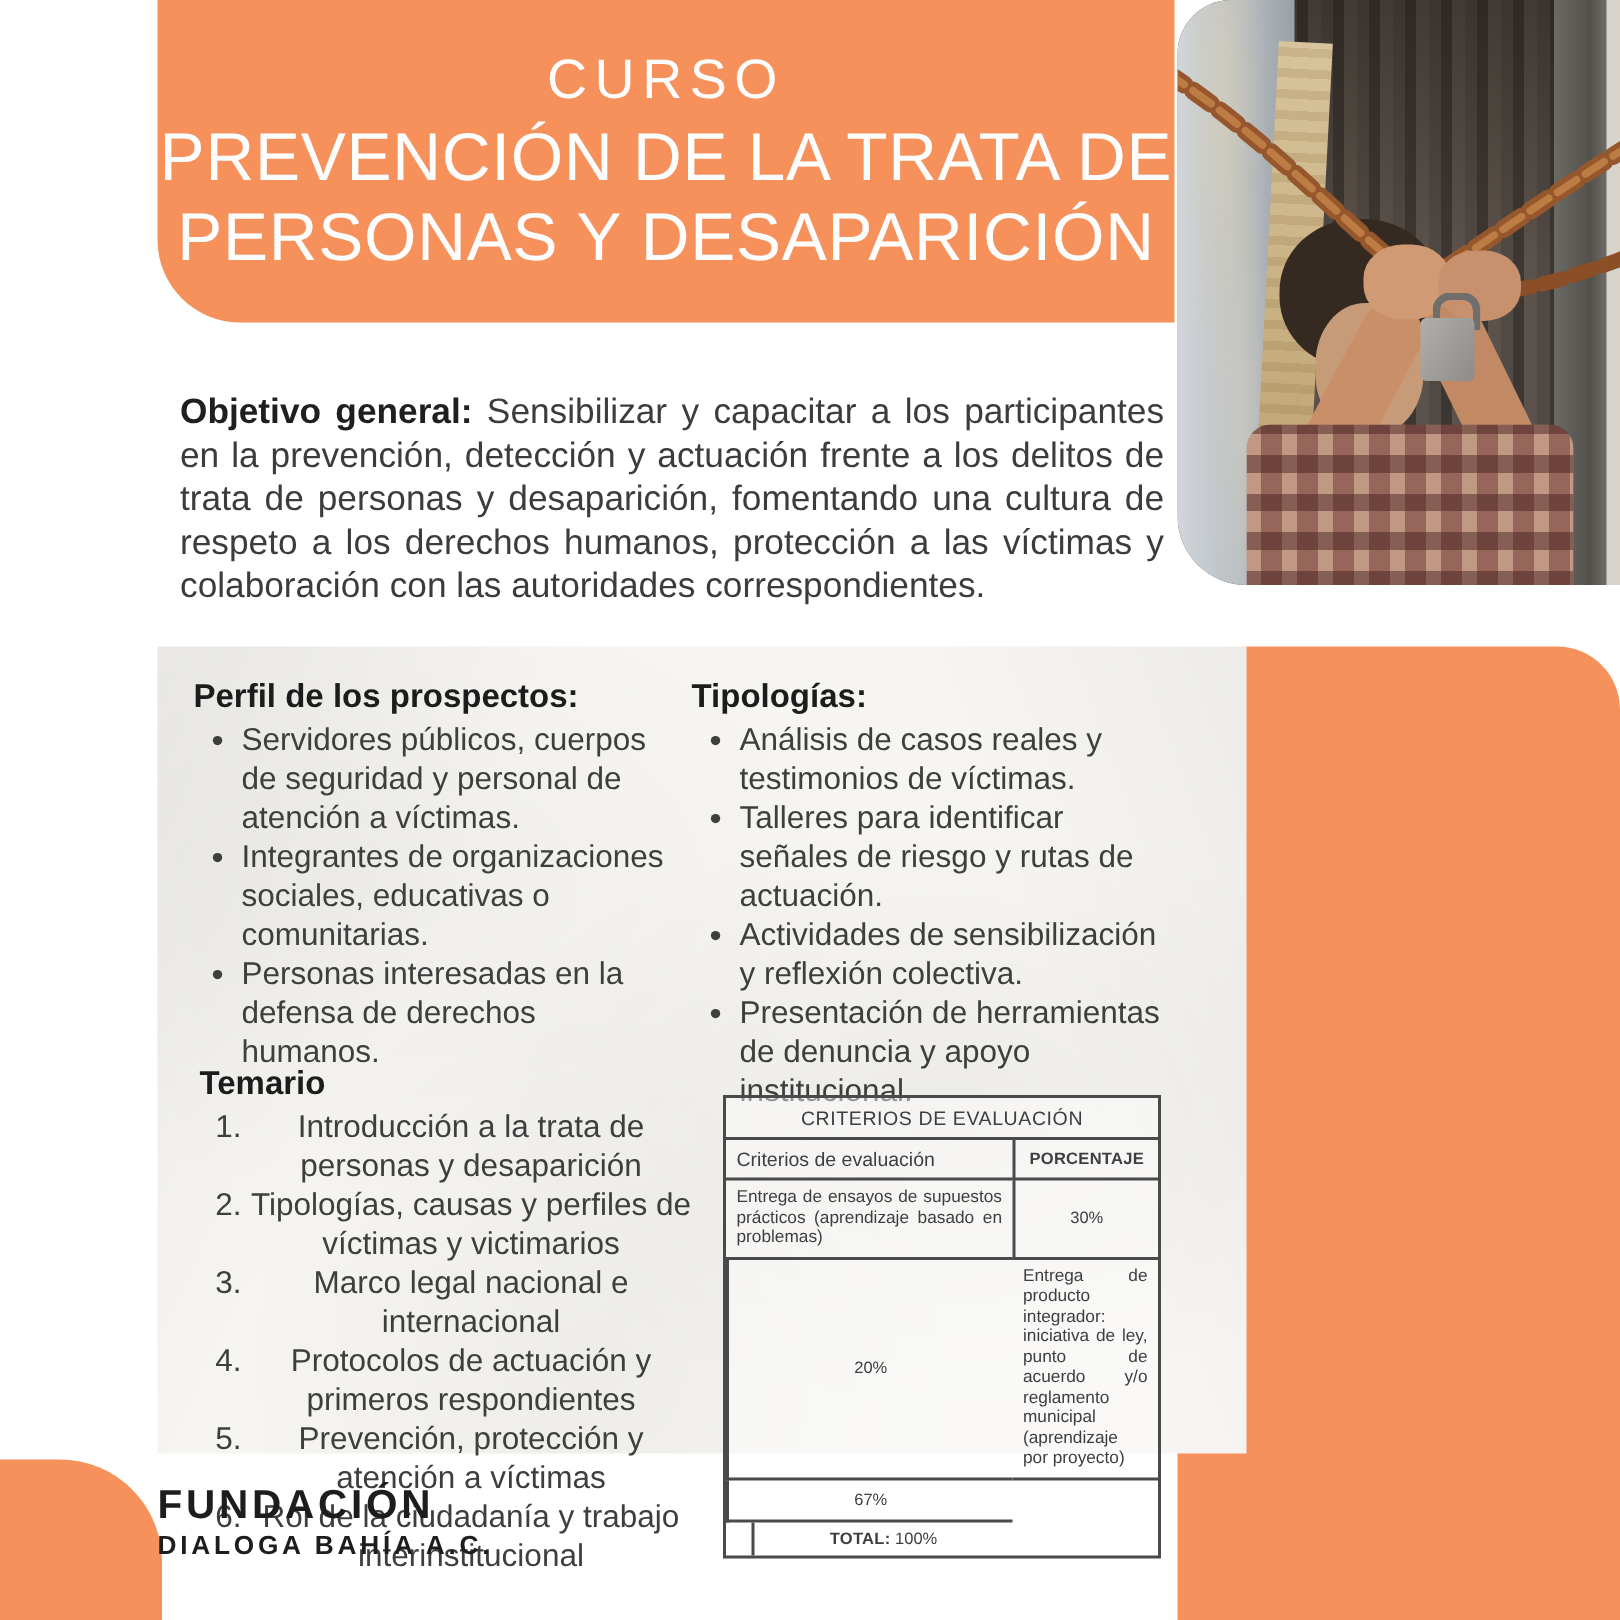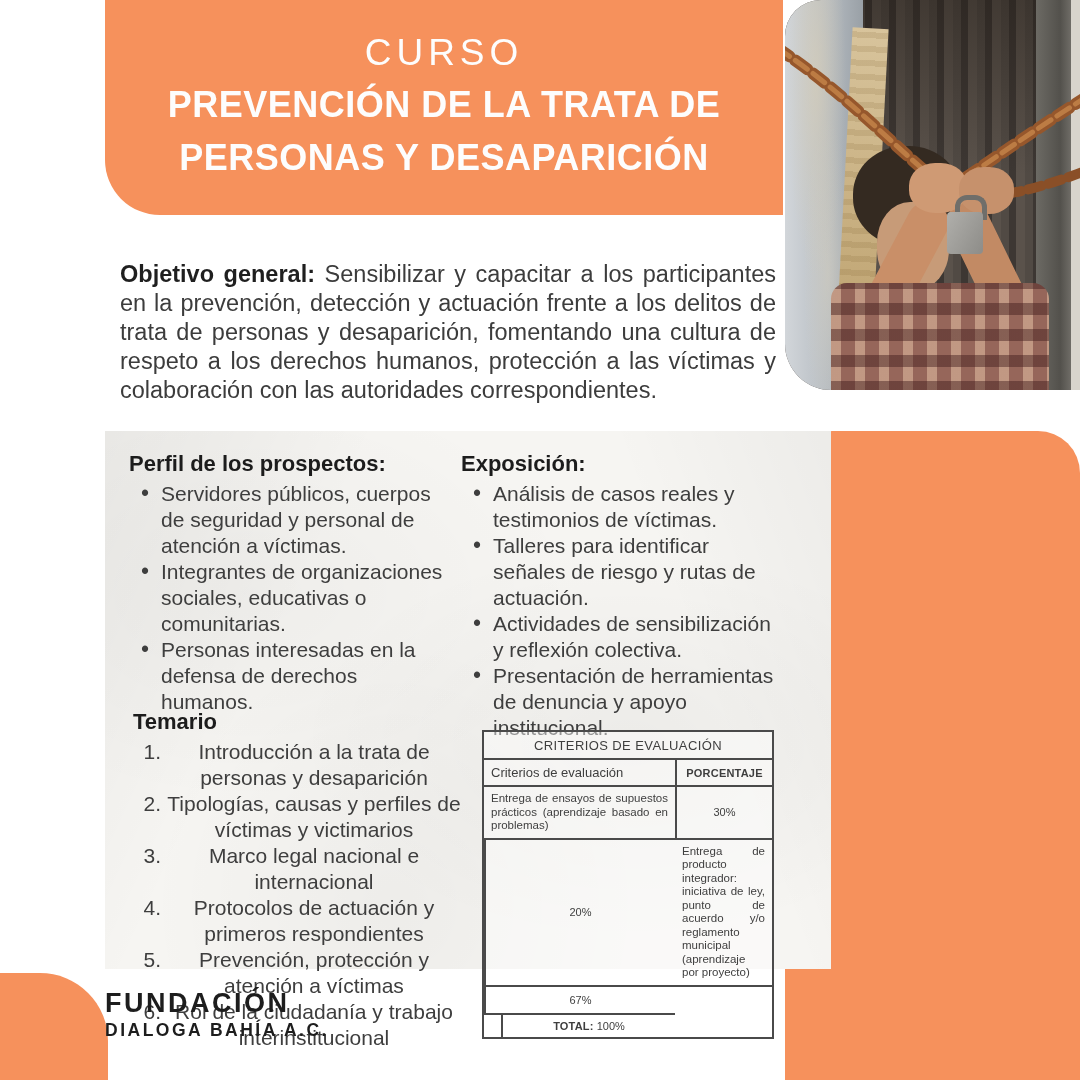--- a/index.html
+++ b/index.html
@@ -12,21 +12,21 @@
   
   .banner{
     position:absolute;left:105px;top:0;width:678px;height:215px;
     background:#F6915C;border-radius:0 0 0 55px;
     display:flex;flex-direction:column;align-items:center;justify-content:flex-start;
     color:#fdfdfd;text-align:center;
   }
   .banner-kicker{
     margin-top:28px;font-size:37px;font-weight:400;letter-spacing:5px;line-height:50px;
   }
-  .banner-title{font-size:36px;font-weight:700;line-height:53px;letter-spacing:0.5px;}
+  .banner-title{font-size:45px;font-weight:400;line-height:53px;letter-spacing:0.5px;}
   
   .photo{
     position:absolute;left:785px;top:0;width:295px;height:390px;
     border-radius:36px 0 0 46px;overflow:hidden;
     background:
       linear-gradient(rgba(25,18,12,.38),rgba(25,18,12,0) 45%),
       repeating-linear-gradient(90deg,#514a44 0 8px,#3d3733 8px 15px,#5a524b 15px 24px);
   }
   .photo *{position:absolute;}
   .ph-frame-left{left:0;top:0;width:78px;height:390px;
@@ -176,21 +176,21 @@
   <div class="profile">
     <div class="col-heading">Perfil de los prospectos:</div>
     <ul class="bullets">
       <li>Servidores públicos, cuerpos de seguridad y personal de atención a víctimas.</li>
       <li>Integrantes de organizaciones sociales, educativas o comunitarias.</li>
       <li>Personas interesadas en la defensa de derechos humanos.</li>
     </ul>
   </div>
 
   <div class="methodology">
-    <div class="col-heading">Exposición:</div>
+    <div class="col-heading">Tipologías:</div>
     <ul class="bullets">
       <li>Análisis de casos reales y testimonios de víctimas.</li>
       <li>Talleres para identificar señales de riesgo y rutas de actuación.</li>
       <li>Actividades de sensibilización y reflexión colectiva.</li>
       <li>Presentación de herramientas de denuncia y apoyo institucional.</li>
     </ul>
   </div>
 
   <div class="agenda">
     <div class="col-heading">Temario</div>

